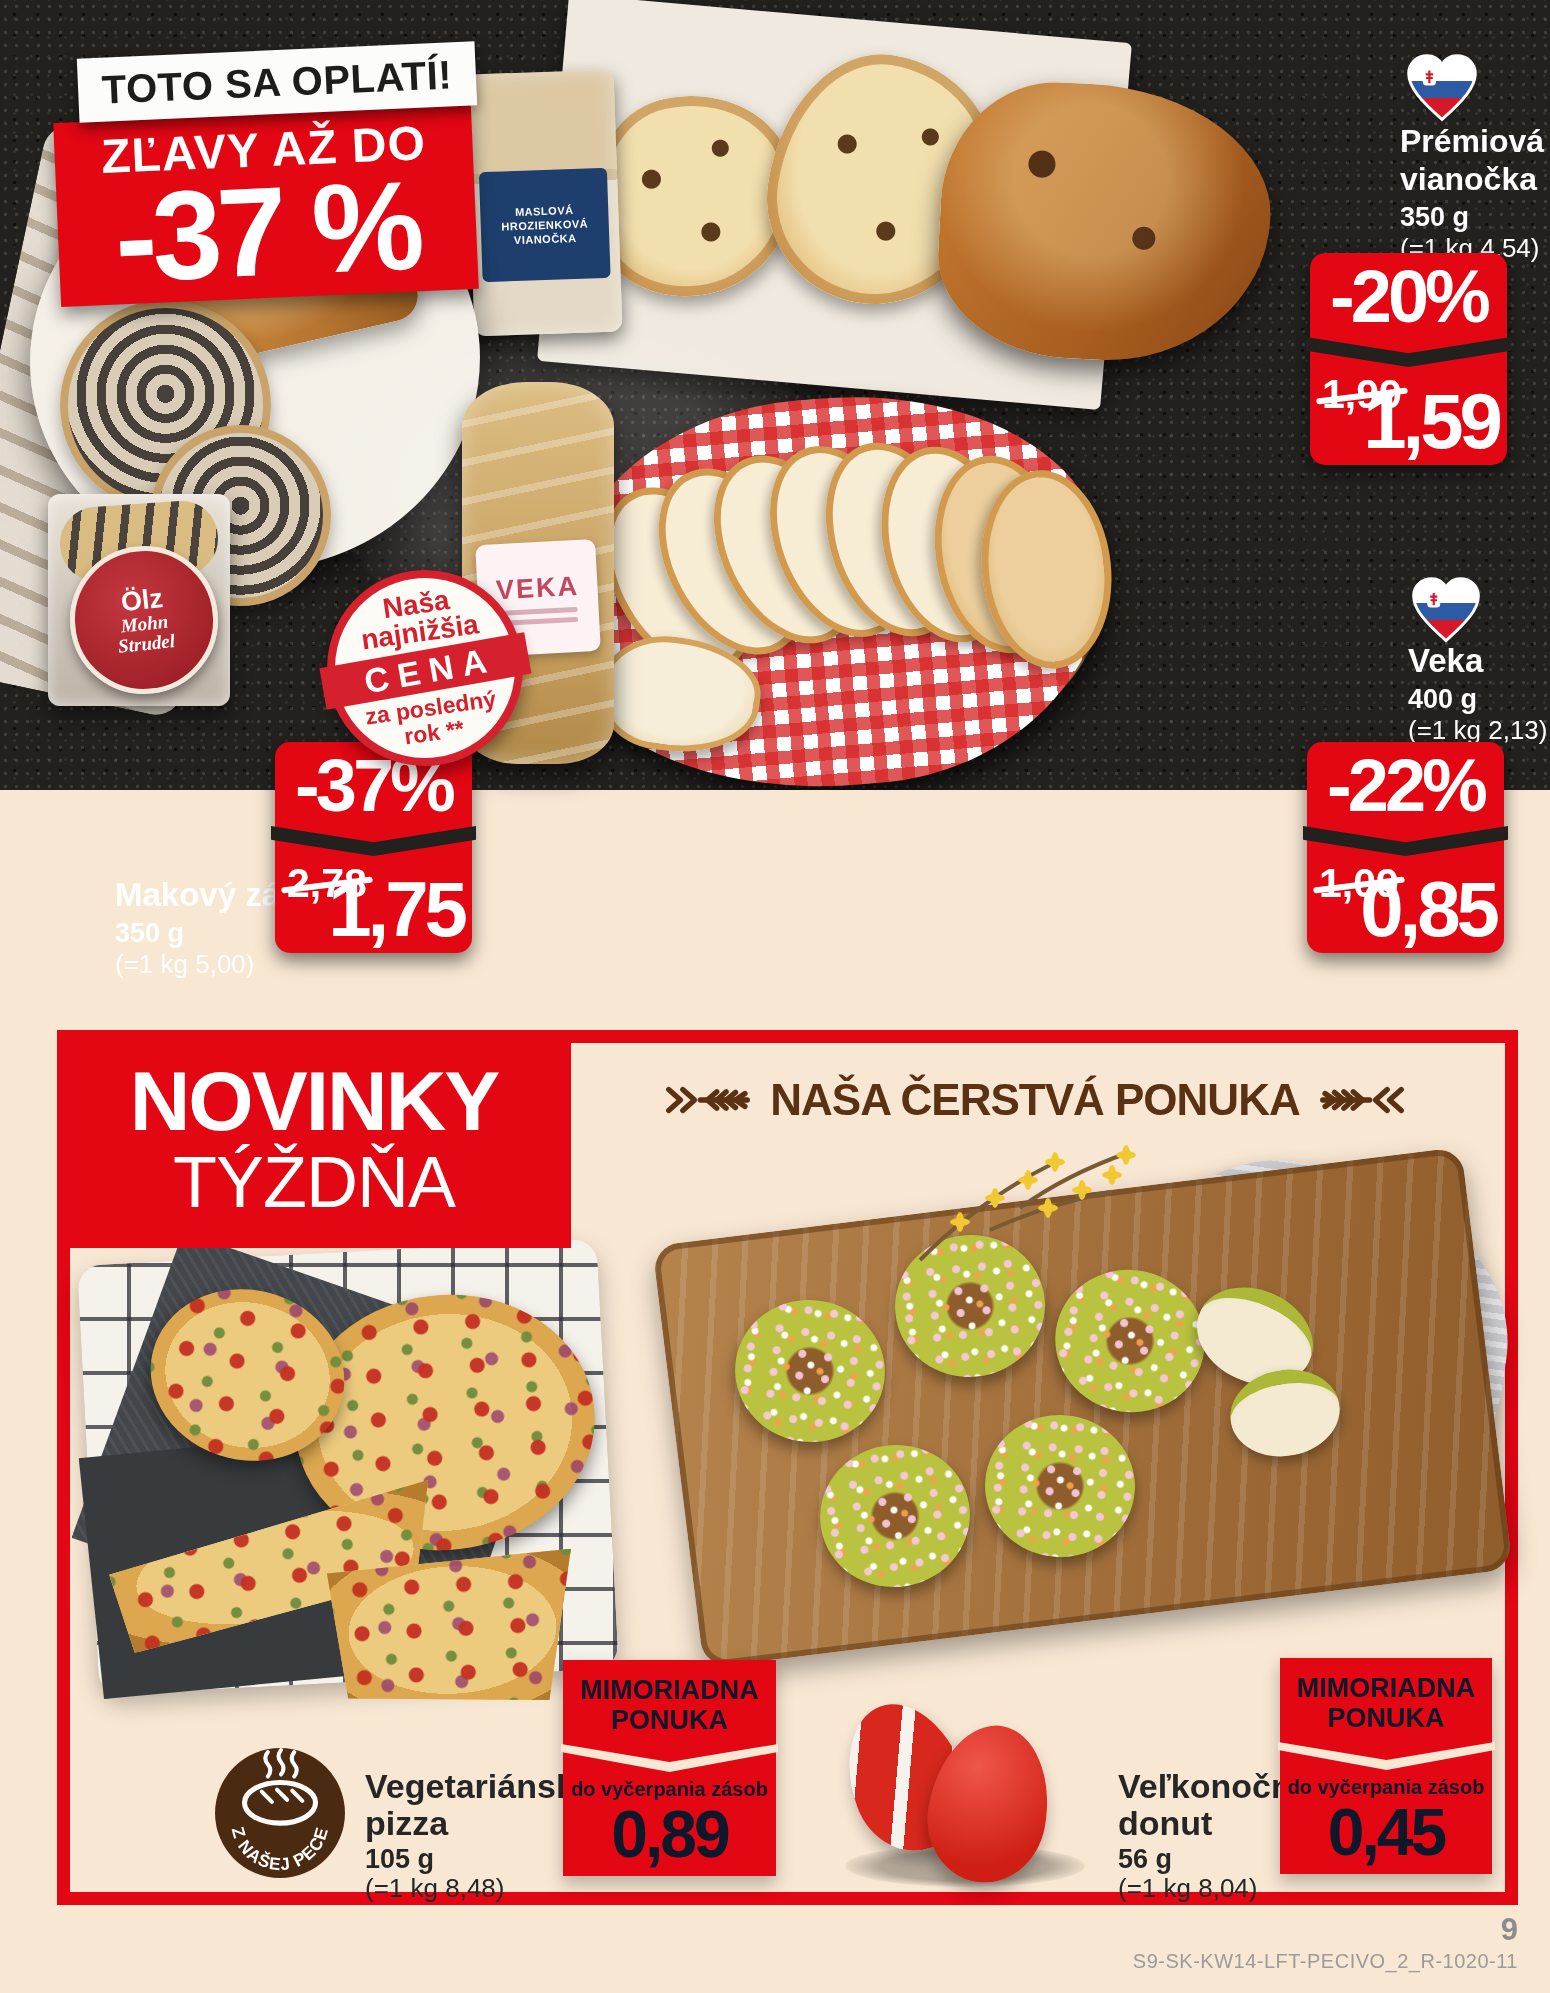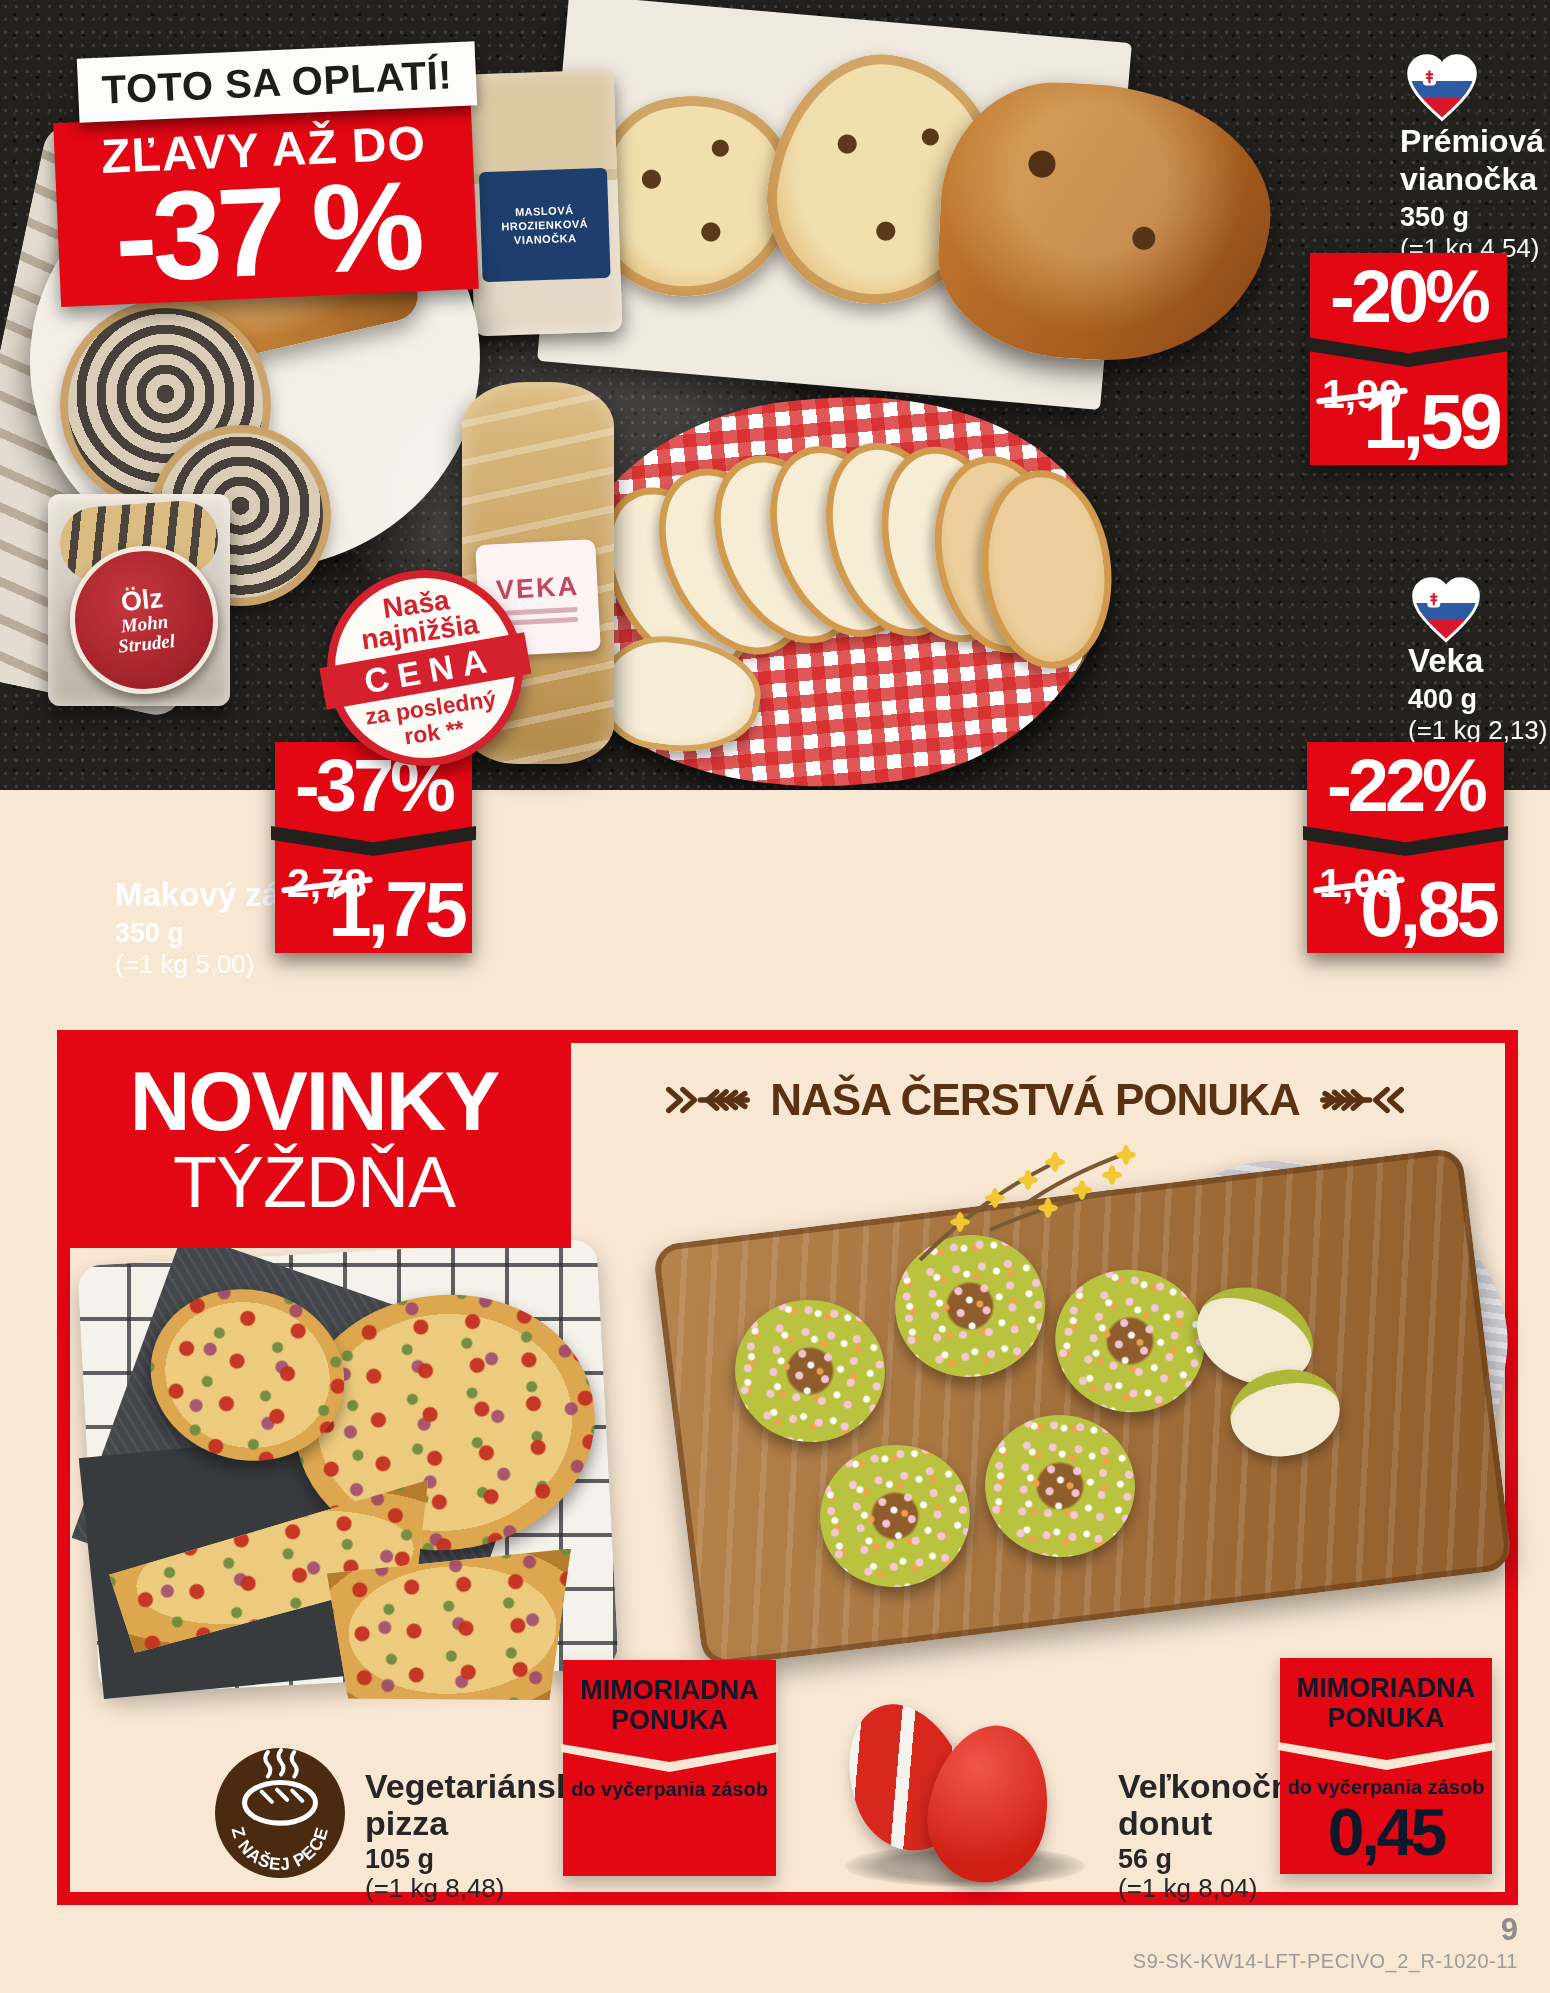--- a/index.html
+++ b/index.html
@@ -101,21 +101,21 @@
       linear-gradient(180deg,#dcbd82,#c49c5c 70%,#b08948);
     box-shadow:0 12px 24px rgba(0,0,0,.55), inset 0 0 22px rgba(255,255,255,.35);}
   .veka-pack-label{position:absolute;left:16px;top:160px;width:120px;height:112px;
     background:#fdf2f4;border-radius:10px;transform:rotate(-3deg);display:flex;
     flex-direction:column;align-items:center;justify-content:center;gap:5px;
     box-shadow:0 4px 8px rgba(0,0,0,.25);}
   .veka-pack-label b{font-size:27px;color:#c2485f;letter-spacing:2px;}
   .veka-pack-label i{display:block;width:78px;height:5px;background:#d9aeb8;border-radius:3px;}
   
   .price-badge{width:197px;height:212px;background:#e30613;z-index:7;
-    box-shadow:0 8px 18px rgba(0,0,0,.5);color:#fff;}
+    box-shadow:0 8px 18px rgba(0,0,0,.5);color:#fff;border-radius:15px;}
   .pb-discount{margin-top:4px;height:80px;font-size:74px;line-height:80px;font-weight:bold;
     text-align:center;letter-spacing:-4px;}
   .pb-notch{position:absolute;top:84px;left:-4px;width:205px;height:30px;}
   .pb-old{position:absolute;top:118px;left:12px;font-size:41px;font-weight:bold;}
   .strike{position:relative;display:inline-block;}
   .strike::after{content:"";position:absolute;left:-6px;right:-6px;top:46%;height:6px;
     background:#fff;transform:rotate(-7deg);border-radius:3px;}
   .pb-new{position:absolute;bottom:4px;right:8px;font-size:78px;font-weight:bold;
     letter-spacing:-4px;line-height:80px;}
   
@@ -460,20 +460,21 @@
     </div>
 
     <div class="abs offer-badge" style="left:563px;top:870px;">
       <div class="ob-title">
         <span>MIMORIADNA</span><br><span>PONUKA</span>
       </div>
       <svg class="ob-divider" viewBox="0 0 100 14" preserveAspectRatio="none">
         <polygon points="0,0 50,9 100,0 100,4 50,14 0,4" fill="#f8e7d3"></polygon>
       </svg>
       <div class="ob-sub">do vyčerpania zásob</div>
+      <div class="ob-price">0,89</div>
     </div>
 
     <div class="abs egg-shadow"></div>
     <div class="abs egg egg-striped" style="left:850px;top:912px;width:112px;height:150px;transform:rotate(-20deg);"></div>
     <div class="abs egg egg-solid" style="left:930px;top:935px;width:118px;height:158px;transform:rotate(10deg);"></div>
 
     <div class="abs info-dark" style="left:1118px;top:978px;">
       <div class="n">Veľkonočný</div>
       <div class="n">donut</div>
       <div class="w">56 g</div>

